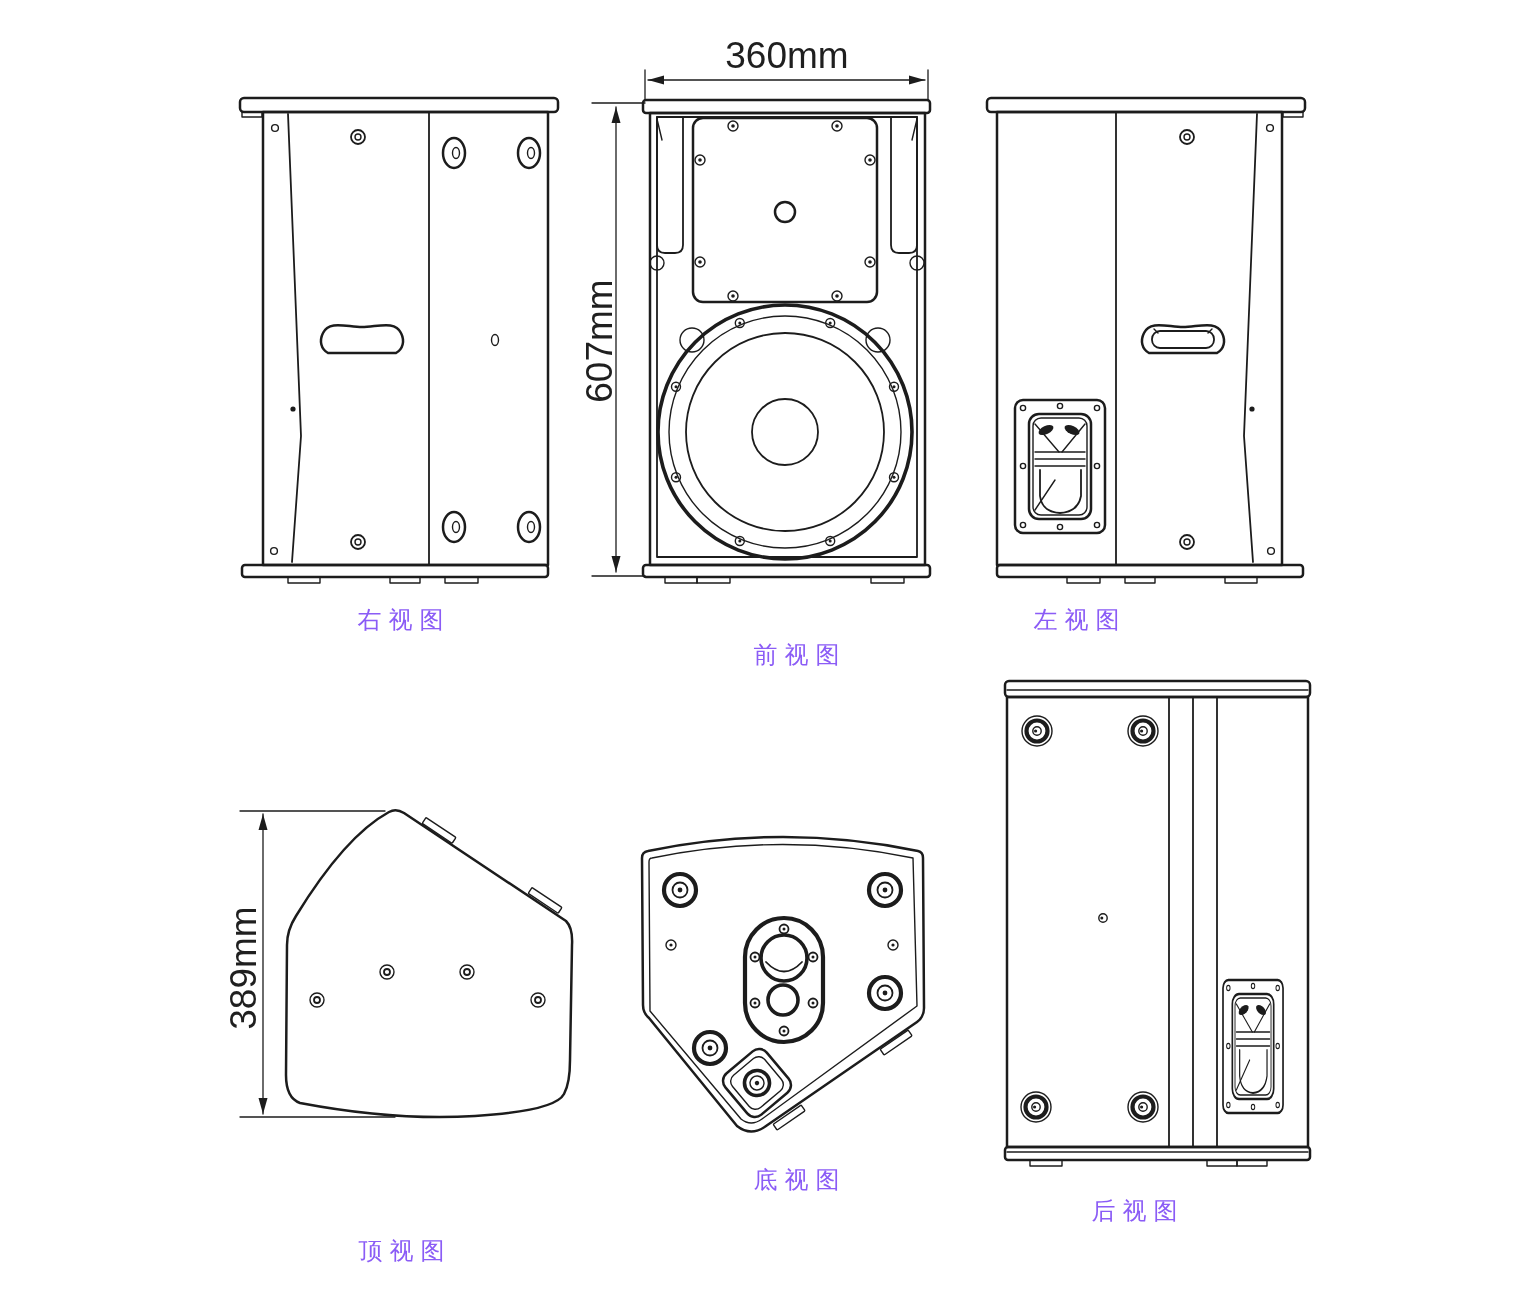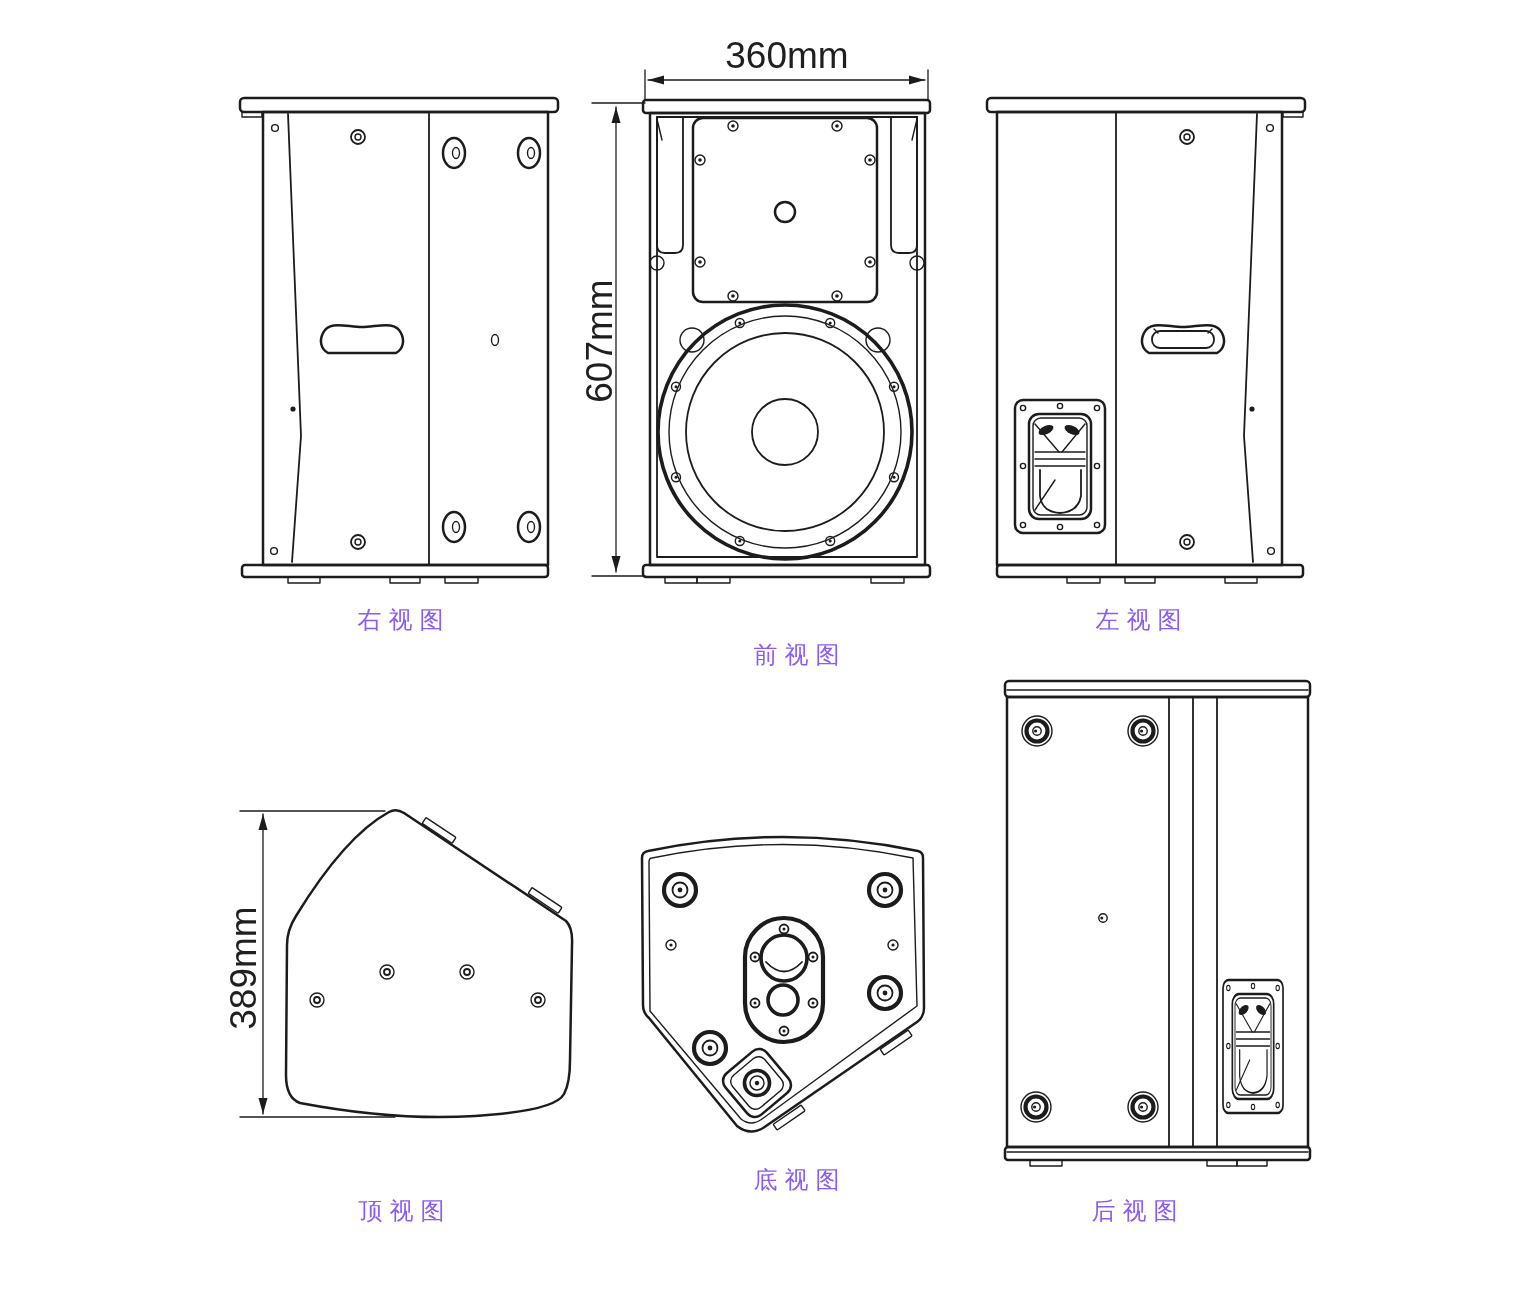--- a/index.html
+++ b/index.html
@@ -329,17 +329,17 @@
     </g>
 
     <text class="dim-text" x="787" y="68" text-anchor="middle" stroke="none">360mm</text>
     <text class="dim-text" x="612" y="341" text-anchor="middle" stroke="none" transform="rotate(-90 612 341)">607mm</text>
     <text class="dim-text" x="256" y="968" text-anchor="middle" stroke="none" transform="rotate(-90 256 968)">389mm</text>
   </g>
 </svg>
 
   <span class="view-label" style="left:404px;top:604px">右视图</span>
   <span class="view-label" style="left:800px;top:639px">前视图</span>
-  <span class="view-label" style="left:1142px;top:604px">左视图</span>
-  <span class="view-label" style="left:405px;top:1195px">顶视图</span>
+  <span class="view-label" style="left:1080px;top:604px">左视图</span>
+  <span class="view-label" style="left:405px;top:1235px">顶视图</span>
   <span class="view-label" style="left:800px;top:1164px">底视图</span>
   <span class="view-label" style="left:1138px;top:1195px">后视图</span>
 </div>
 
 </body></html>

